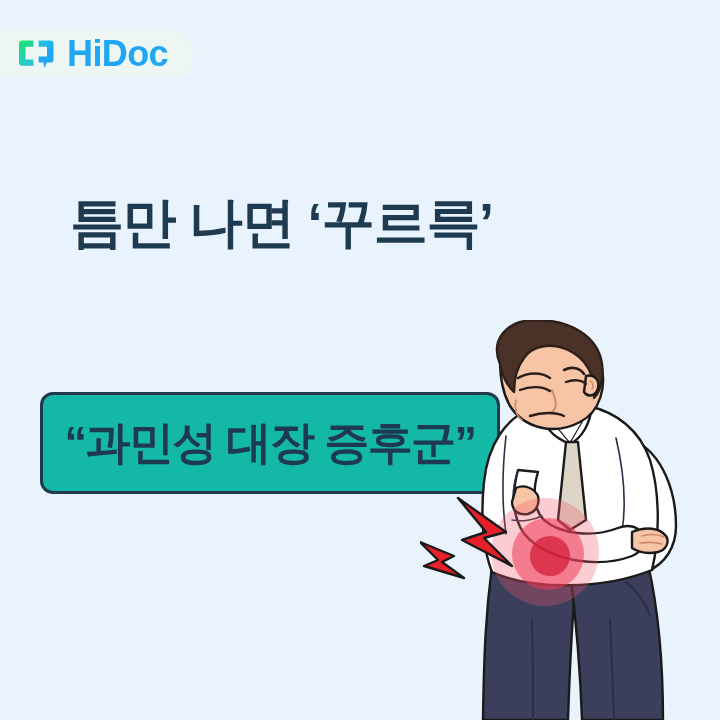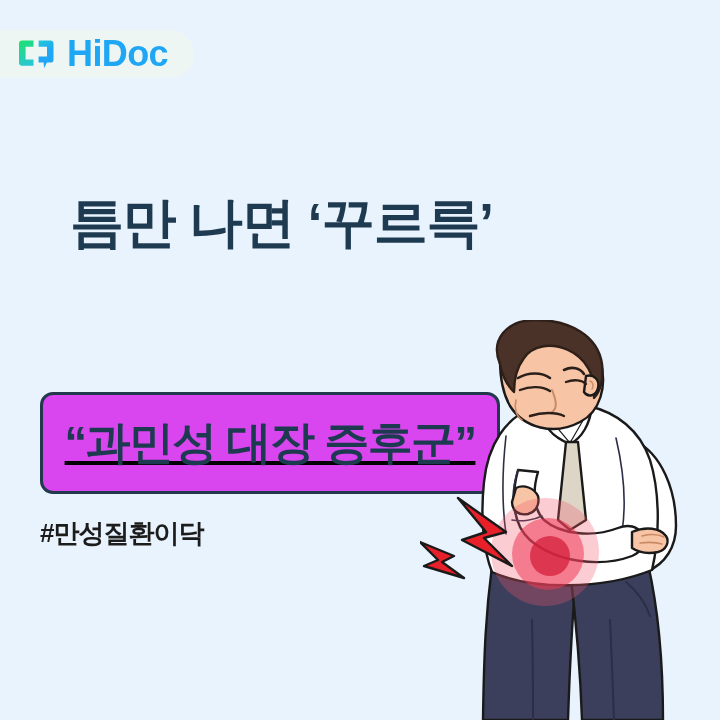--- a/index.html
+++ b/index.html
@@ -64,27 +64,26 @@
   }
 
   
   #emphasis-box {
     position: absolute;
     left: 40px;
     top: 392px;
     width: 460px;
     height: 102px;
     box-sizing: border-box;
-    background: #d946ef;
+    background: #14b8a6;
     border: 3px solid #22394d;
     border-radius: 13px;
     display: flex;
     align-items: center;
     justify-content: center;
-    text-decoration: underline;
   }
   #emphasis-text {
     color: #1e3a50;
     font-size: 45px;
     font-weight: 800;
     letter-spacing: -1.6px;
     line-height: 1;
     white-space: nowrap;
     transform: translateY(-1px);
   }
@@ -137,21 +136,20 @@
   </div>
 
   <div id="headline">
     <div class="headline-line">틈만 나면 ‘꾸르륵’</div>
   </div>
 
   <div id="emphasis-box">
     <div id="emphasis-text">“과민성 대장 증후군”</div>
   </div>
 
-  <div id="hashtag">#만성질환이닥</div>
 
   <div id="illustration">
     <svg viewBox="0 0 300 400" xmlns="http://www.w3.org/2000/svg" aria-hidden="true">
       <g stroke="#1a1a1a" stroke-width="2.4" stroke-linejoin="round" stroke-linecap="round" fill="none">
 
         <path d="M72 246 C66 292 64 330 63 400 L148 400 C150 340 152 300 156 258 Z" fill="#3c3f5c"></path>
         <path d="M150 250 C156 300 160 340 162 400 L243 400 C243 336 238 288 228 244 Z" fill="#3c3f5c"></path>
         <path d="M112 300 C113 340 113 372 113 400" stroke="#2b2e46" stroke-width="2"></path>
         <path d="M190 300 C192 342 193 374 194 400" stroke="#2b2e46" stroke-width="2"></path>
         <path d="M206 262 C218 272 226 284 230 296" stroke="#2b2e46" stroke-width="2" fill="none"></path>

